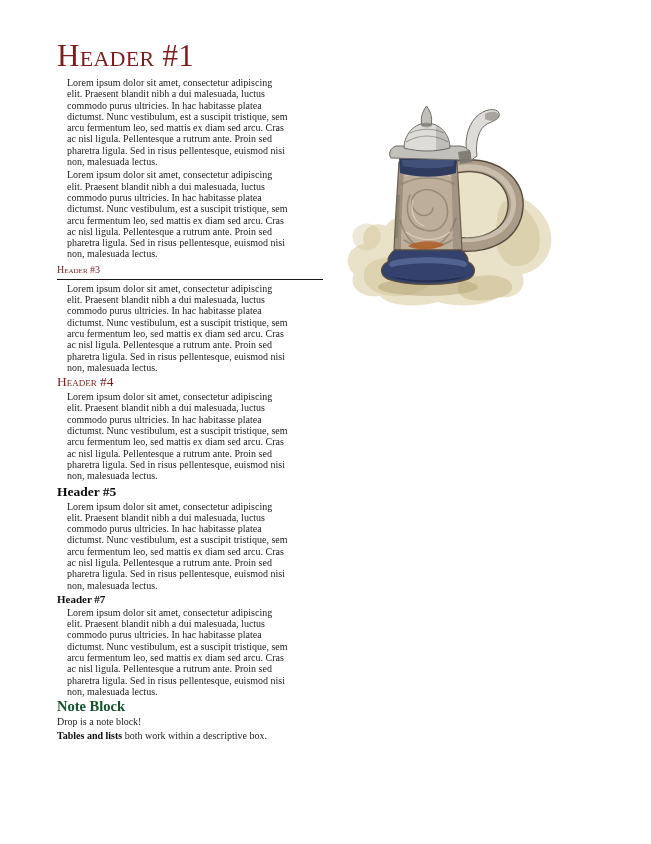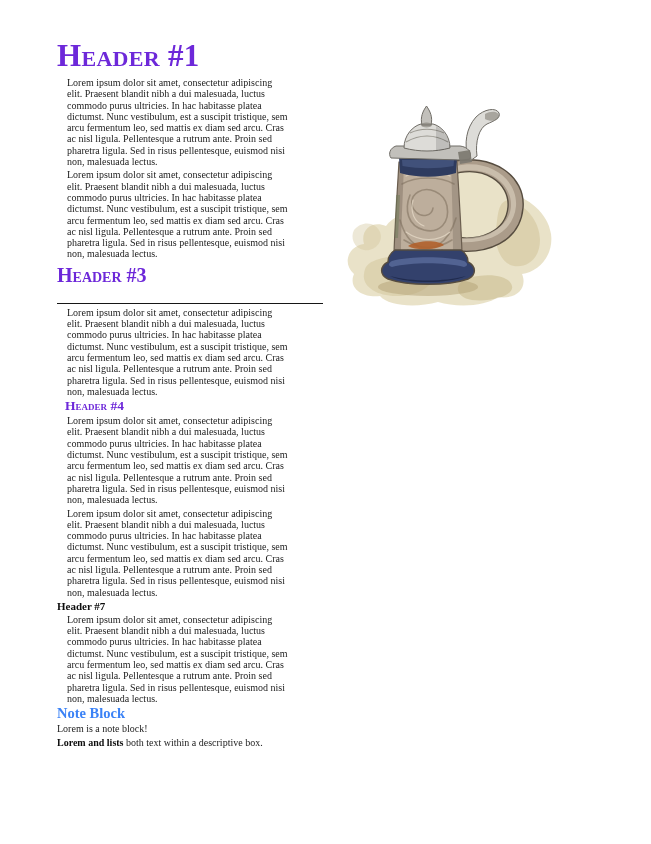--- a/index.html
+++ b/index.html
@@ -11,31 +11,31 @@
     font-family:"Liberation Serif", serif;
     color:#1c1c1c;
   }
   .text-col{
     position:absolute;
     left:57px;top:40px;
     width:266px;
   }
   .h1,.h2,.h3,.h4{
     font-variant:small-caps;
-    font-weight:700;
-    color:#6d28d9;
+    font-weight:400;
+    color:#7f1d1d;
     margin:0;
   }
   .h1{font-size:31px;line-height:31px;margin:0 0 6px 0;letter-spacing:0.3px;}
   .h2{font-size:18px;line-height:18px;margin:2px 0 4px 0;}
-  .h3{font-size:20px;line-height:15px;margin:8px 0 3px 0;padding-bottom:20px;border-bottom:1.6px solid #161616;}
-  .h4{font-size:13.5px;line-height:14px;margin:2px 0 2px 8px;}
+  .h3{font-size:10px;line-height:15px;margin:2px 0 3px 0;padding-bottom:2px;border-bottom:1.6px solid #161616;}
+  .h4{font-size:13.5px;line-height:14px;margin:2px 0 2px 0;}
   .h5{font-size:13.5px;line-height:14px;margin:3px 0 2px 0;font-weight:700;color:#0d0d0d;}
   .h6{font-size:11px;line-height:12px;margin:2px 0 2px 0;font-weight:700;color:#0d0d0d;}
-  .block-title{font-size:14.5px;line-height:15px;margin:2px 0 2px 0;font-weight:700;color:#3b82f6;}
+  .block-title{font-size:14.5px;line-height:15px;margin:2px 0 2px 0;font-weight:700;color:#14532d;}
   .para{font-size:10px;line-height:11.3px;margin:0 0 2px 10px;color:#1c1c1c;}
   .para div{white-space:nowrap;}
   .plain{font-size:10px;line-height:11.3px;margin:0 0 2px 0;color:#1c1c1c;}
   .plain b{color:#0d0d0d;}
   
   .stein{position:absolute;left:340px;top:100px;}
   .outline-dark{stroke:#564c3f;stroke-width:1.4;}
   .outline-mid{stroke:#6f6c66;stroke-width:1;}
   .outline-body{stroke:#6e6152;stroke-width:1.2;}
   .swirl{fill:none;stroke-width:1.6;stroke-linecap:round;opacity:0.55;}
@@ -89,20 +89,21 @@
         <div>Lorem ipsum dolor sit amet, consectetur adipiscing</div>
         <div>elit. Praesent blandit nibh a dui malesuada, luctus</div>
         <div>commodo purus ultricies. In hac habitasse platea</div>
         <div>dictumst. Nunc vestibulum, est a suscipit tristique, sem</div>
         <div>arcu fermentum leo, sed mattis ex diam sed arcu. Cras</div>
         <div>ac nisl ligula. Pellentesque a rutrum ante. Proin sed</div>
         <div>pharetra ligula. Sed in risus pellentesque, euismod nisi</div>
         <div>non, malesuada lectus.</div>
       </div>
 
+    <div class="h5">Header #5</div>
     <div class="para">
         <div>Lorem ipsum dolor sit amet, consectetur adipiscing</div>
         <div>elit. Praesent blandit nibh a dui malesuada, luctus</div>
         <div>commodo purus ultricies. In hac habitasse platea</div>
         <div>dictumst. Nunc vestibulum, est a suscipit tristique, sem</div>
         <div>arcu fermentum leo, sed mattis ex diam sed arcu. Cras</div>
         <div>ac nisl ligula. Pellentesque a rutrum ante. Proin sed</div>
         <div>pharetra ligula. Sed in risus pellentesque, euismod nisi</div>
         <div>non, malesuada lectus.</div>
       </div>
@@ -113,23 +114,23 @@
         <div>elit. Praesent blandit nibh a dui malesuada, luctus</div>
         <div>commodo purus ultricies. In hac habitasse platea</div>
         <div>dictumst. Nunc vestibulum, est a suscipit tristique, sem</div>
         <div>arcu fermentum leo, sed mattis ex diam sed arcu. Cras</div>
         <div>ac nisl ligula. Pellentesque a rutrum ante. Proin sed</div>
         <div>pharetra ligula. Sed in risus pellentesque, euismod nisi</div>
         <div>non, malesuada lectus.</div>
       </div>
 
     <div class="block-title">Note Block</div>
-    <div class="plain">Lorem is a note block!</div>
-
-    <div class="plain"><b>Lorem and lists</b><span> both text within a descriptive box.</span></div>
+    <div class="plain">Drop is a note block!</div>
+
+    <div class="plain"><b>Tables and lists</b><span> both work within a descriptive box.</span></div>
 
   </div>
 
   <svg class="stein" viewBox="0 0 220 210" width="220" height="210" xmlns="http://www.w3.org/2000/svg" role="img">
 
     <g>
       <path d="M118,64 C145,58 168,72 166,92 C186,96 208,112 211,134 C214,156 198,172 182,174
                C188,188 176,200 158,197 C146,206 118,208 98,202 C76,208 48,206 40,196
                C22,198 8,188 14,174 C2,164 8,146 24,144 C20,130 32,120 46,126
                C56,112 84,106 96,118 Z" opacity="0.78" fill="#e3dab9"></path>

